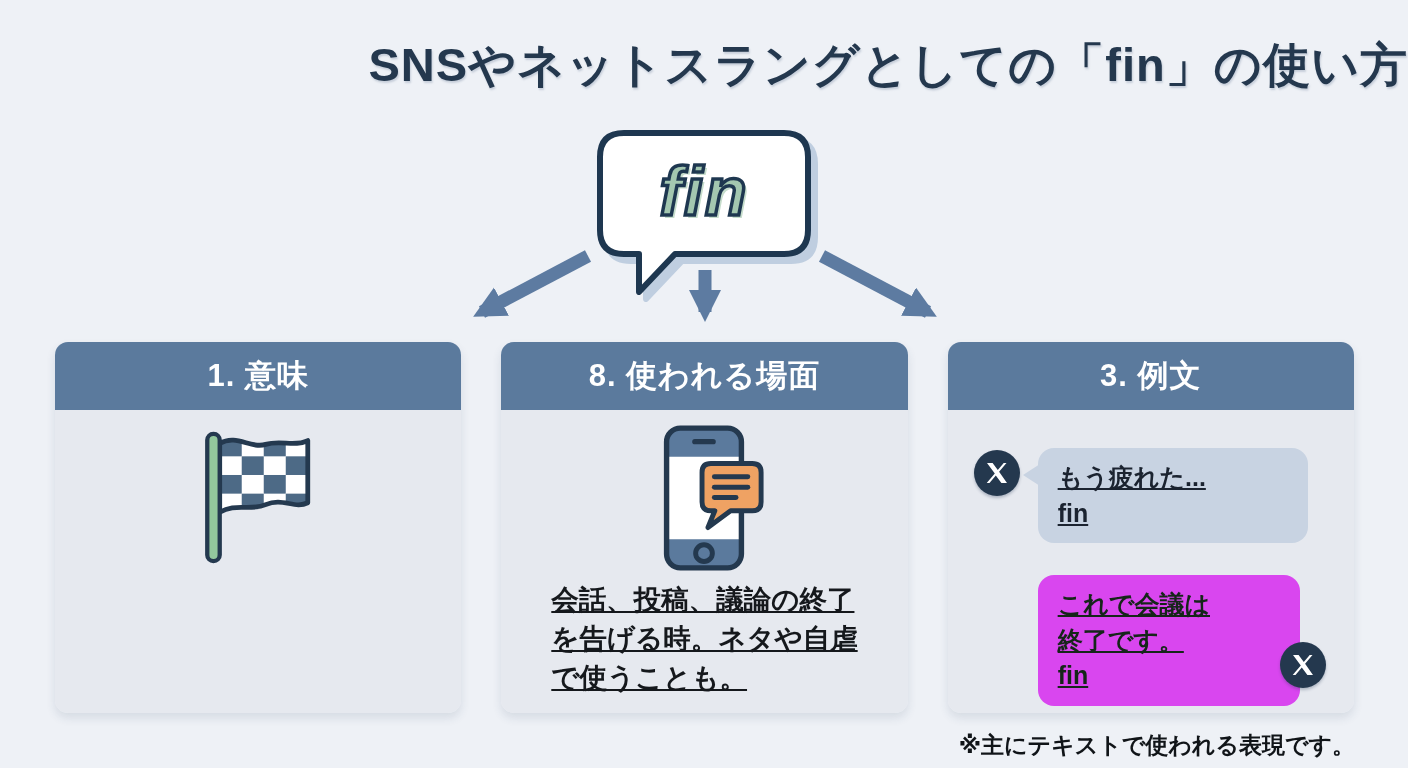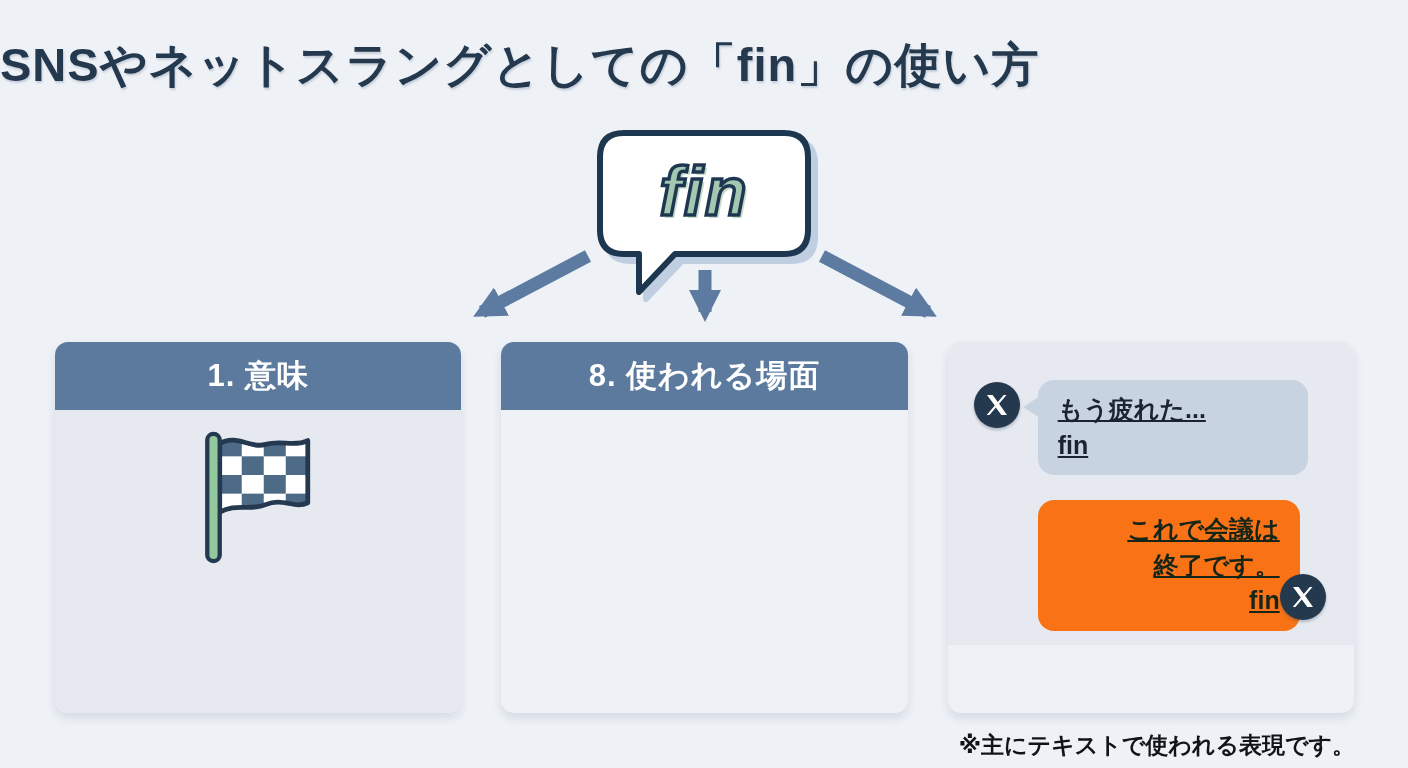--- a/index.html
+++ b/index.html
@@ -4,21 +4,21 @@
 <style>
   html,body{margin:0;padding:0;}
   body{
     width:1408px;height:768px;position:relative;overflow:hidden;
     background:#eef1f6;
     font-family:"Liberation Sans","DejaVu Sans",sans-serif;
     color:#17191d;
   }
   .title{
     position:absolute;top:34px;left:0;width:100%;
-    text-align:left;font-size:47px;font-weight:800;color:#24384e;
+    text-align:right;font-size:47px;font-weight:800;color:#24384e;
     letter-spacing:1px;
     text-shadow:1px 2px 2px rgba(150,165,185,.45);
   }
   
   .bubble-svg{position:absolute;left:597px;top:130px;width:214px;height:172px;
     filter:drop-shadow(7px 7px 0 rgba(182,200,220,.85));}
   .fin-word{
     position:absolute;left:597px;top:132px;width:214px;height:124px;
     line-height:118px;text-align:center;
     font-size:68px;font-weight:800;font-style:italic;
@@ -57,21 +57,21 @@
     position:absolute;border-radius:16px;padding:12px 20px;
     font-size:25px;font-weight:700;line-height:1.42;color:#1b2330;
   }
   .msg-left{left:90px;top:38px;width:230px;background:#c8d3e2;}
   .msg-left .tail{
     position:absolute;left:-15px;top:16px;width:0;height:0;
     border-top:11px solid transparent;border-bottom:11px solid transparent;
     border-right:17px solid #c8d3e2;
   }
   .av-left{left:26px;top:40px;}
-  .msg-right{left:90px;top:158px;width:222px;background:#f97316;color:#152619;text-align:right;}
+  .msg-right{left:90px;top:165px;width:222px;background:#d946ef;color:#152619;}
   .msg-right .tail{
     position:absolute;right:-15px;bottom:20px;width:0;height:0;
     border-top:11px solid transparent;border-bottom:11px solid transparent;
     border-left:17px solid #a4d5a9;
   }
   .av-right{left:332px;top:232px;}
   .footnote{
     position:absolute;right:53px;top:730px;
     font-size:23px;font-weight:700;color:#101418;
   }
@@ -122,23 +122,43 @@
           </g>
           <path d="M20 14 C38 4 52 20 68 15 C84 10 98 18 112 11 L112 76 C98 83 86 70 68 78 C52 85 36 76 20 86 Z" fill="none" stroke="#24394f" stroke-width="5" stroke-linejoin="round"></path>
           <rect x="7" y="4" width="13" height="133" rx="6.5" fill="#93c89d" stroke="#24394f" stroke-width="4.5"></rect>
         </svg>
       </div>
     </div>
   </div>
 
   <div class="card">
     <div class="card-header">8. 使われる場面</div>
+    <div class="card-body">
+      <div class="icon-wrap" style="padding-top:14px;">
+        <svg width="128" height="148" viewBox="0 0 130 150">
+          <rect x="27" y="4" width="76" height="142" rx="14" fill="#ffffff"></rect>
+          <path d="M41 4 H89 Q103 4 103 18 V33 H27 V18 Q27 4 41 4 Z" fill="#5b7a9d"></path>
+          <rect x="53" y="15" width="24" height="5.5" rx="2.75" fill="#24394f"></rect>
+          <path d="M27 117 H103 V132 Q103 146 89 146 H41 Q27 146 27 132 Z" fill="#5b7a9d"></path>
+          <circle cx="65" cy="131" r="8.5" fill="#5b7a9d" stroke="#24394f" stroke-width="5"></circle>
+          <rect x="27" y="4" width="76" height="142" rx="14" fill="none" stroke="#24394f" stroke-width="5.5"></rect>
+          <path d="M72 40 H114 Q123 40 123 49 V79 Q123 88 114 88 H92 L69 105 L76 88 H72 Q63 88 63 79 V49 Q63 40 72 40 Z" fill="#efa263" stroke="#24394f" stroke-width="5" stroke-linejoin="round"></path>
+          <rect x="73" y="51" width="39" height="5" rx="2.5" fill="#24394f"></rect>
+          <rect x="73" y="61.5" width="39" height="5" rx="2.5" fill="#24394f"></rect>
+          <rect x="73" y="72" width="27" height="5" rx="2.5" fill="#24394f"></rect>
+        </svg>
+      </div>
+      <div class="card-text-left prewrap">会話、投稿、議論の終了
+を告げる時。ネタや自虐
+で使うことも。</div>
+    </div>
   </div>
 
   <div class="card">
+    <div class="card-header">3. 例文</div>
     <div class="card-body">
 
       <div class="avatar av-left">
         <svg width="24" height="24" viewBox="0 0 24 24">
           <path d="M2 2 h5.6 l5.2 7 5.9-7 h2.8 l-7.4 8.8 L22 22 h-5.6 l-5.6-7.5 L4.5 22 H1.7 l8.1-9.6 Z" fill="#ffffff"></path>
         </svg>
       </div>
       <div class="chat-msg msg-left prewrap">もう疲れた...
 fin<span class="tail"></span></div>
 

